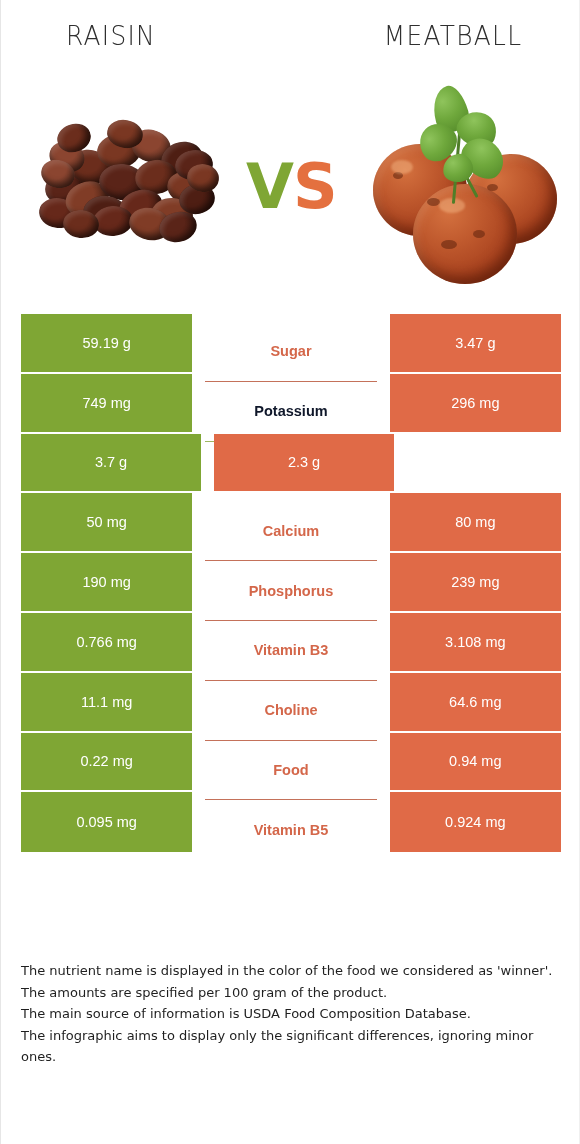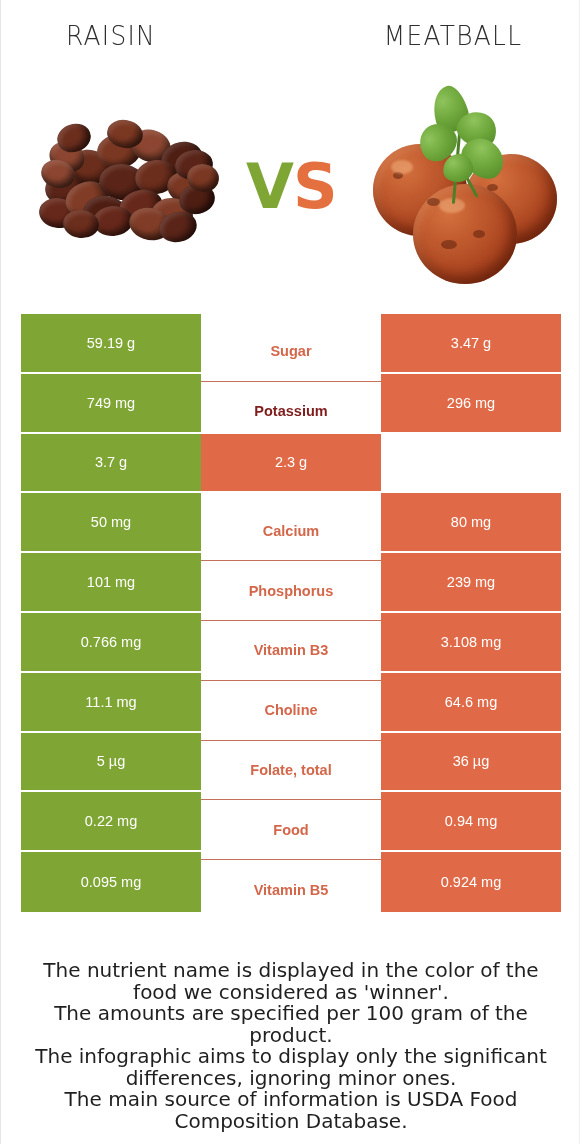--- a/index.html
+++ b/index.html
@@ -107,34 +107,33 @@
   }
   .cell.mid{
     width:180px;background:#ffffff;
     font-weight:bold;font-size:14.5px;
   }
   .row:last-child .cell.left,
   .row:last-child .cell.right{border-bottom:none;}
   .cell.mid{border-bottom:1px solid transparent;}
   .mid-win-left{border-bottom-color:#9FB761 !important;}
   .mid-win-right{border-bottom-color:#C4715A !important;}
-  .label-green{color:#7f1d1d;}
+  .label-green{color:#0f172a;}
   .label-red{color:#D4674A;}
   .cell.left{margin-right:0;}
 
   
-  .row{gap:0;}
+  .row{gap:13px;}
   .cell.left{margin-right:0px;}
   .cell.mid{margin:8px 0px;}
 
   
   .footer{
     position:absolute;left:20px;top:960px;width:540px;
-    text-align:center;
-    font-size:20px;
+    font-size:13px;
     line-height:21.5px;
     color:#1f1f1f;
     font-family:"DejaVu Sans", sans-serif;
   }
 </style>
 </head>
 <body>
 
 <div class="header">
   <div class="food-title left">RAISIN</div>
@@ -222,21 +221,21 @@
 
   <div class="row">
     <div class="cell left">50 mg</div>
     <div class="cell mid mid-win-right">
         <span class="label-red">Calcium</span>
       </div>
     <div class="cell right">80 mg</div>
   </div>
 
   <div class="row">
-    <div class="cell left">101 mg</div>
+    <div class="cell left">190 mg</div>
     <div class="cell mid mid-win-right">
         <span class="label-red">Phosphorus</span>
       </div>
     <div class="cell right">239 mg</div>
   </div>
 
   <div class="row">
     <div class="cell left">0.766 mg</div>
     <div class="cell mid mid-win-right">
         <span class="label-red">Vitamin B3</span>
@@ -245,27 +244,20 @@
   </div>
 
   <div class="row">
     <div class="cell left">11.1 mg</div>
     <div class="cell mid mid-win-right">
         <span class="label-red">Choline</span>
       </div>
     <div class="cell right">64.6 mg</div>
   </div>
 
-  <div class="row">
-    <div class="cell left">5 µg</div>
-    <div class="cell mid mid-win-right">
-        <span class="label-red">Folate, total</span>
-      </div>
-    <div class="cell right">36 µg</div>
-  </div>
 
   <div class="row">
     <div class="cell left">0.22 mg</div>
     <div class="cell mid mid-win-right">
         <span class="label-red">Food</span>
       </div>
     <div class="cell right">0.94 mg</div>
   </div>
 
   <div class="row">
@@ -274,15 +266,15 @@
         <span class="label-red">Vitamin B5</span>
       </div>
     <div class="cell right">0.924 mg</div>
   </div>
 
 </div>
 
 <div class="footer">
   <div>The nutrient name is displayed in the color of the food we considered as 'winner'.</div>
   <div>The amounts are specified per 100 gram of the product.</div>
+  <div>The main source of information is USDA Food Composition Database.</div>
   <div>The infographic aims to display only the significant differences, ignoring minor ones.</div>
-  <div>The main source of information is USDA Food Composition Database.</div>
 </div>
 
 </body></html>

